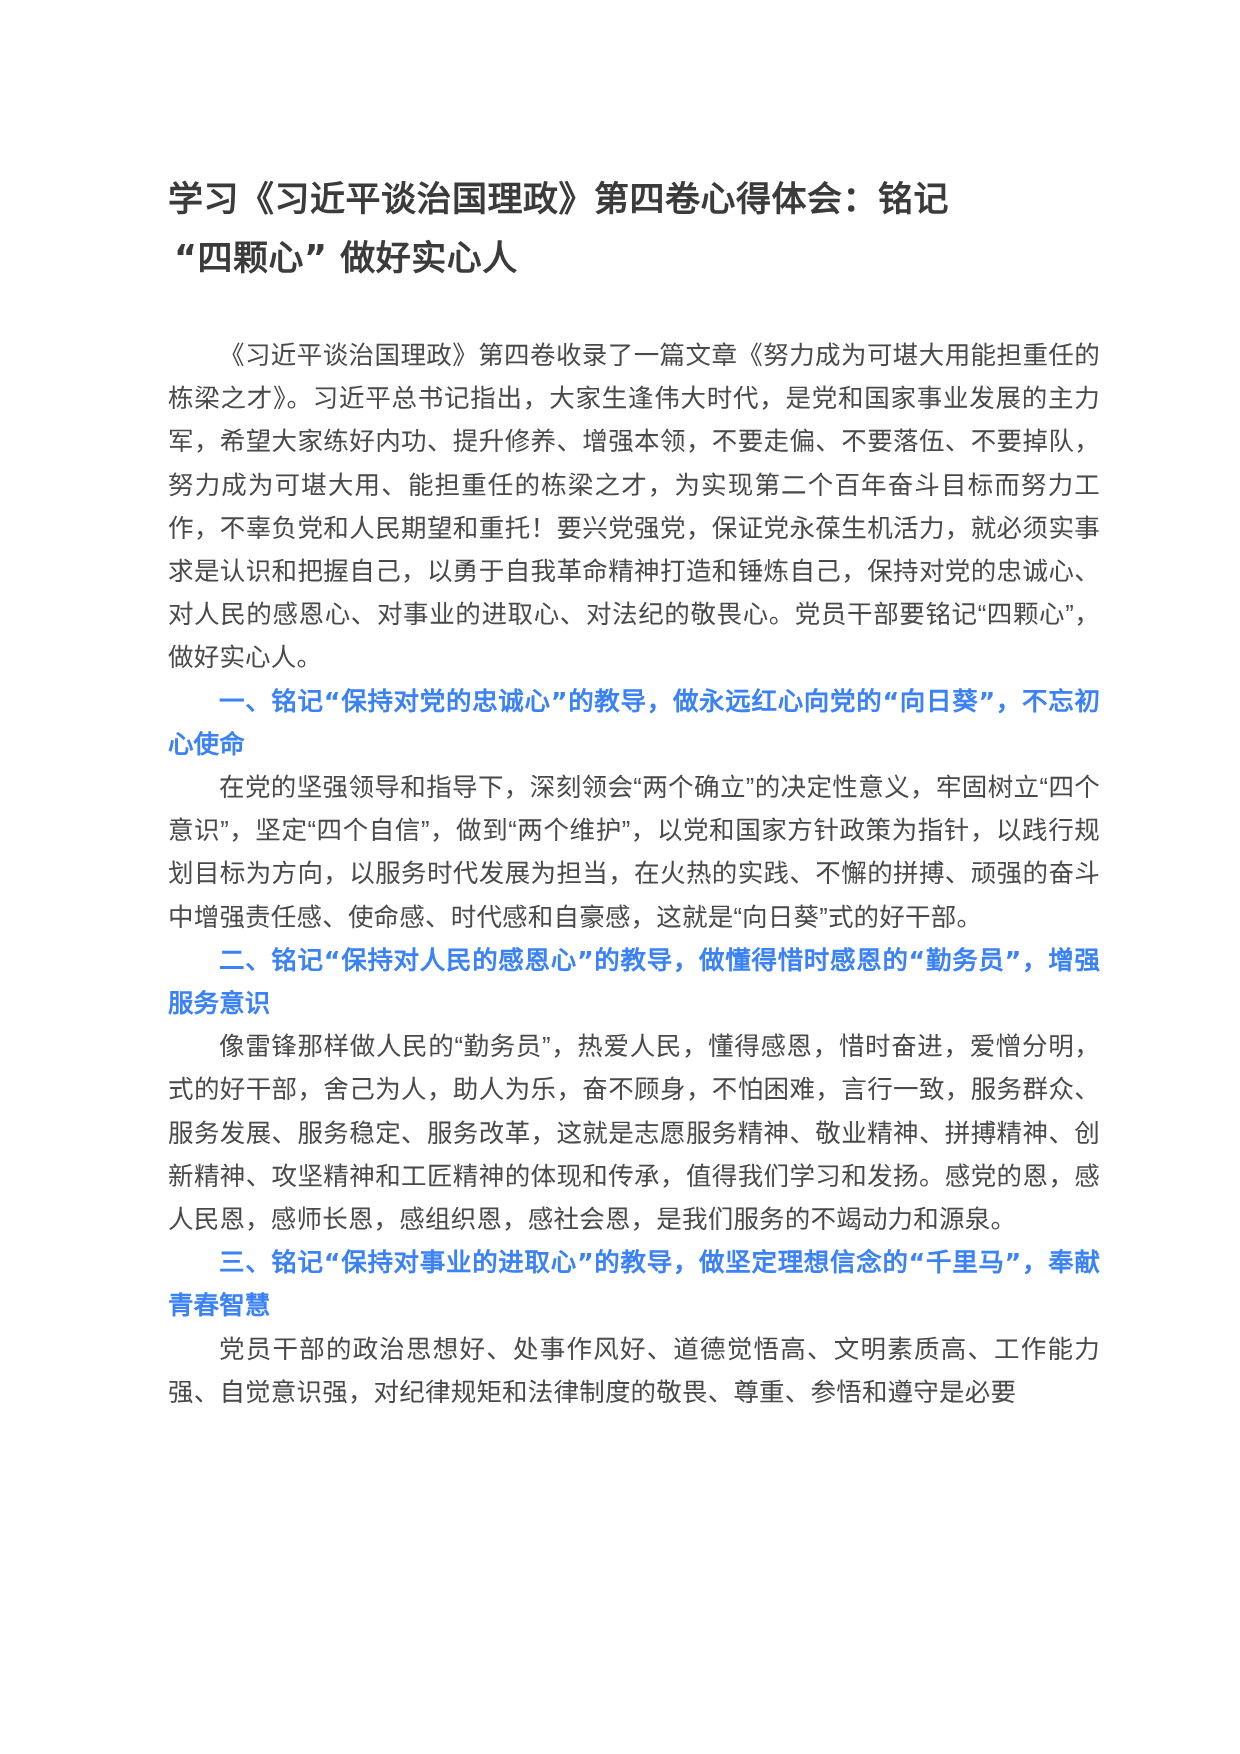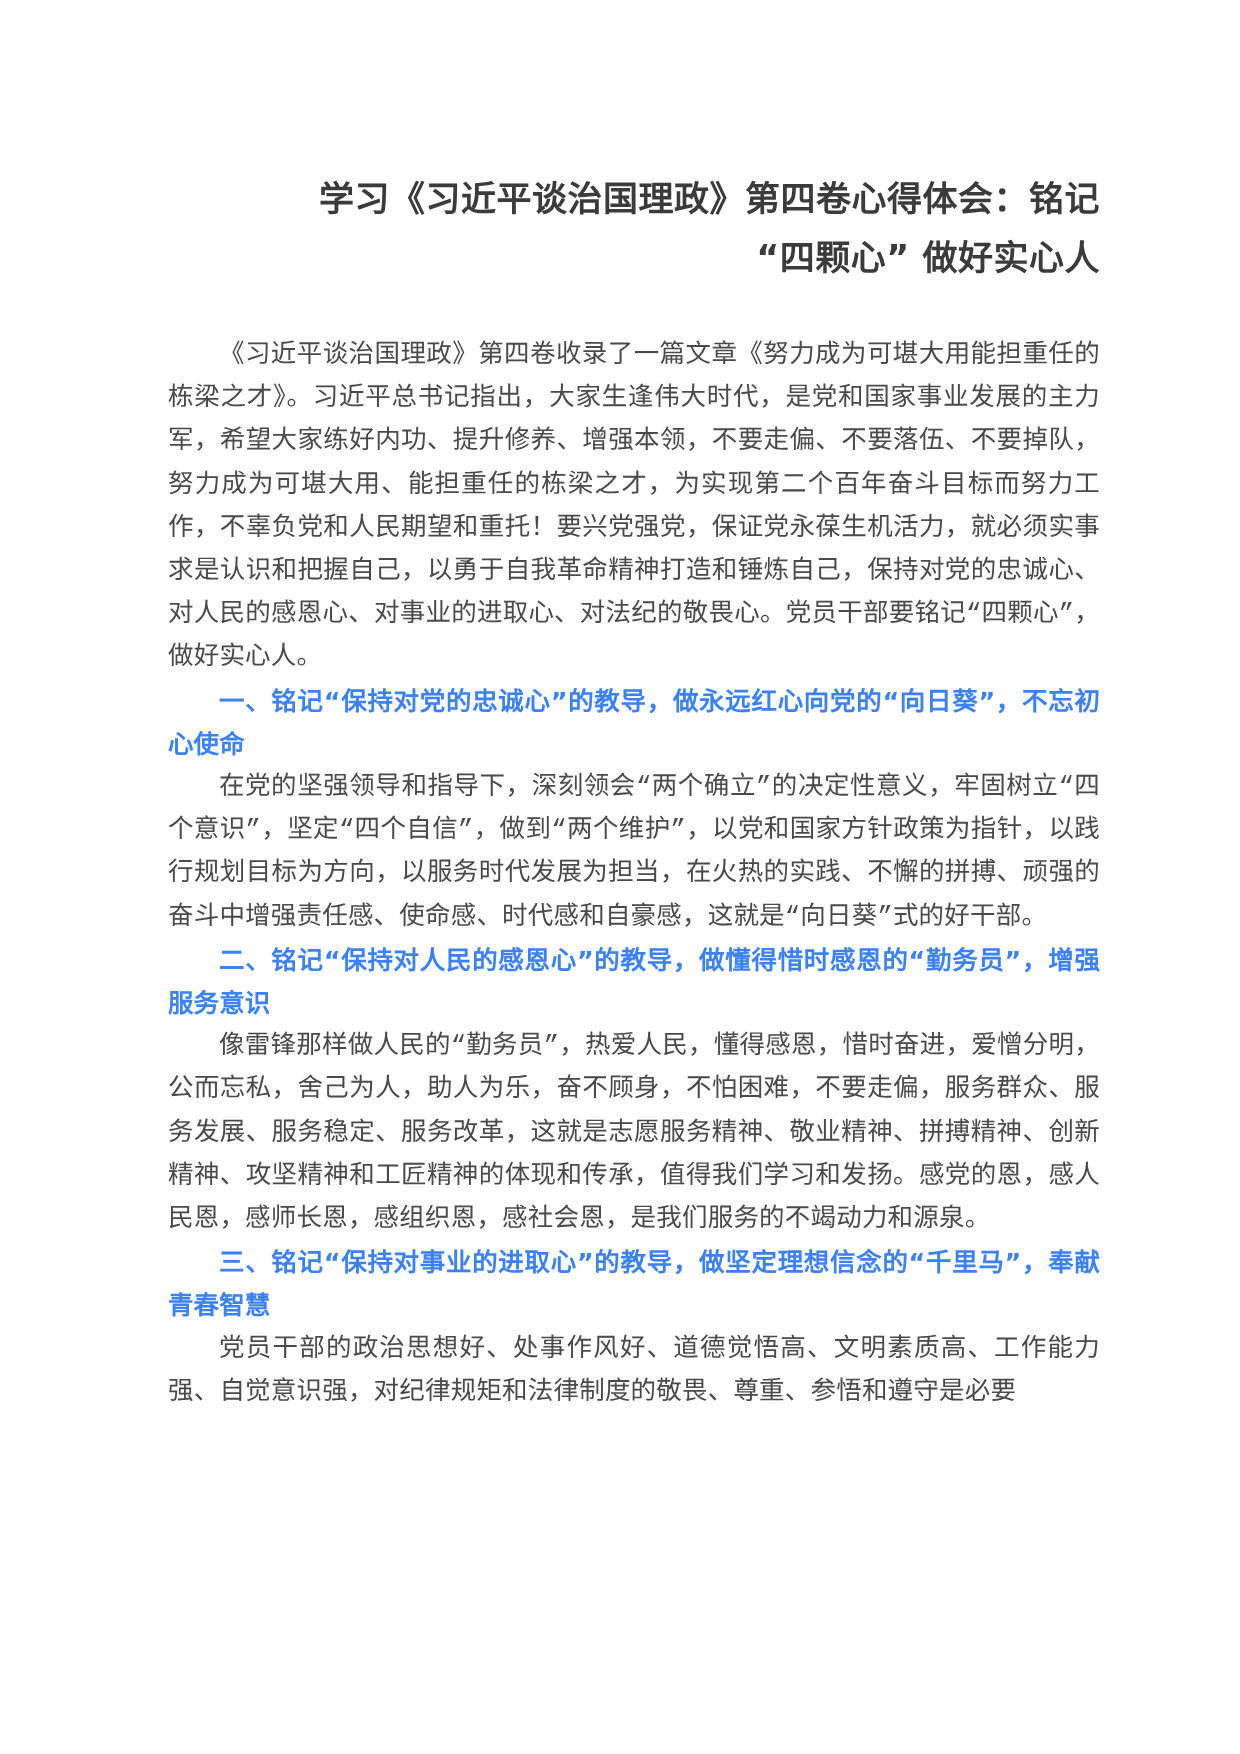--- a/index.html
+++ b/index.html
@@ -30,32 +30,31 @@
     font-weight: bold;
     font-size: 35px;
     line-height: 59px;
     color: #3b3b3b;
     letter-spacing: 0.5px;
     text-align: left;
   }
   .doc-title .title-line {
     display: block;
     white-space: pre;
-    text-align: right;
   }
   .doc-title .title-line-2 {
     text-indent: 6px;
   }
   .body-block {
     margin-top: 46px;
   }
   p.para {
     margin: 0;
     padding: 0;
-    font-family: Liberation Mono, monospace;
+    font-family: Liberation Sans, sans-serif;
     font-size: 25.5px;
     line-height: 43.2px;
     color: #4a4a4a;
     text-align: justify;
     text-justify: inter-character;
     text-indent: 2em;
     letter-spacing: 0.2px;
     word-break: break-all;
   }
   p.heading {
@@ -86,21 +85,21 @@
   <div class="body-block">
 
     <p class="para">《习近平谈治国理政》第四卷收录了一篇文章《努力成为可堪大用能担重任的栋梁之才》。习近平总书记指出，大家生逢伟大时代，是党和国家事业发展的主力军，希望大家练好内功、提升修养、增强本领，不要走偏、不要落伍、不要掉队，努力成为可堪大用、能担重任的栋梁之才，为实现第二个百年奋斗目标而努力工作，不辜负党和人民期望和重托！要兴党强党，保证党永葆生机活力，就必须实事求是认识和把握自己，以勇于自我革命精神打造和锤炼自己，保持对党的忠诚心、对人民的感恩心、对事业的进取心、对法纪的敬畏心。党员干部要铭记“四颗心”，做好实心人。</p>
 
     <p class="heading">一、铭记“保持对党的忠诚心”的教导，做永远红心向党的“向日葵”，不忘初心使命</p>
 
     <p class="para">在党的坚强领导和指导下，深刻领会“两个确立”的决定性意义，牢固树立“四个意识”，坚定“四个自信”，做到“两个维护”，以党和国家方针政策为指针，以践行规划目标为方向，以服务时代发展为担当，在火热的实践、不懈的拼搏、顽强的奋斗中增强责任感、使命感、时代感和自豪感，这就是“向日葵”式的好干部。</p>
 
     <p class="heading">二、铭记“保持对人民的感恩心”的教导，做懂得惜时感恩的“勤务员”，增强服务意识</p>
 
-    <p class="para">像雷锋那样做人民的“勤务员”，热爱人民，懂得感恩，惜时奋进，爱憎分明，公而忘私，舍己为人，助人为乐，奋不顾身，不怕困难，不要走偏，服务群众、服务发展、服务稳定、服务改革，这就是志愿服务精神、敬业精神、拼搏精神、创新精神、攻坚精神和工匠精神的体现和传承，值得我们学习和发扬。感党的恩，感人民恩，感师长恩，感组织恩，感社会恩，是我们服务的不竭动力和源泉。</p>
+    <p class="para">像雷锋那样做人民的“勤务员”，热爱人民，懂得感恩，惜时奋进，爱憎分明，式的好干部，舍己为人，助人为乐，奋不顾身，不怕困难，言行一致，服务群众、服务发展、服务稳定、服务改革，这就是志愿服务精神、敬业精神、拼搏精神、创新精神、攻坚精神和工匠精神的体现和传承，值得我们学习和发扬。感党的恩，感人民恩，感师长恩，感组织恩，感社会恩，是我们服务的不竭动力和源泉。</p>
 
     <p class="heading">三、铭记“保持对事业的进取心”的教导，做坚定理想信念的“千里马”，奉献青春智慧</p>
 
 
 
     <p class="para">党员干部的政治思想好、处事作风好、道德觉悟高、文明素质高、工作能力强、自觉意识强，对纪律规矩和法律制度的敬畏、尊重、参悟和遵守是必要</p>
 
   </div>
 </div>
 

